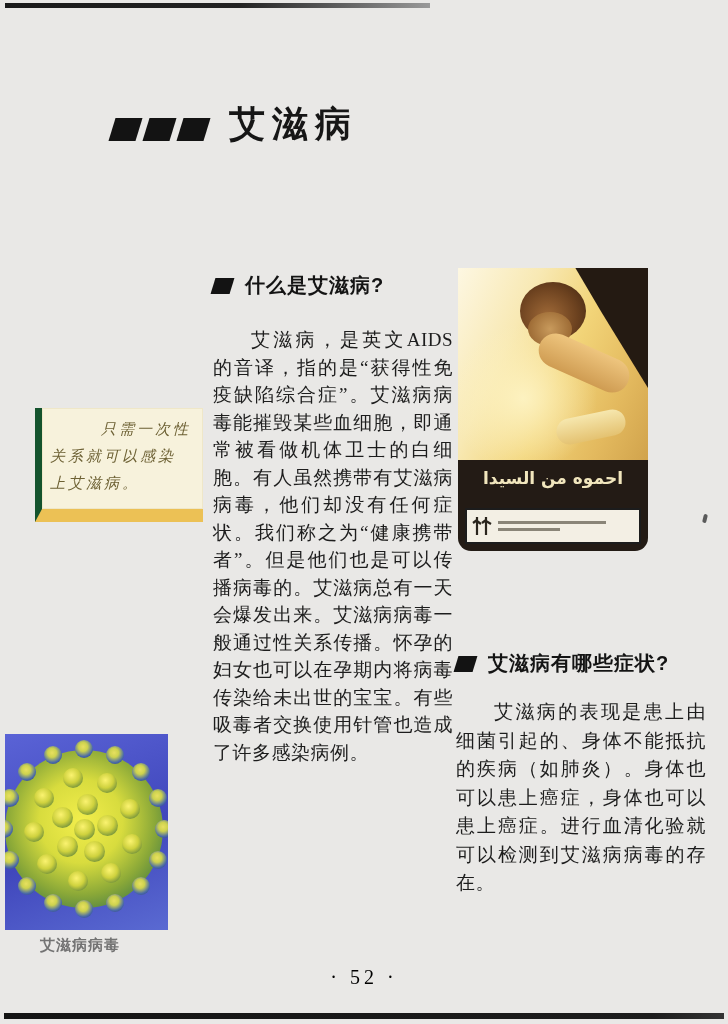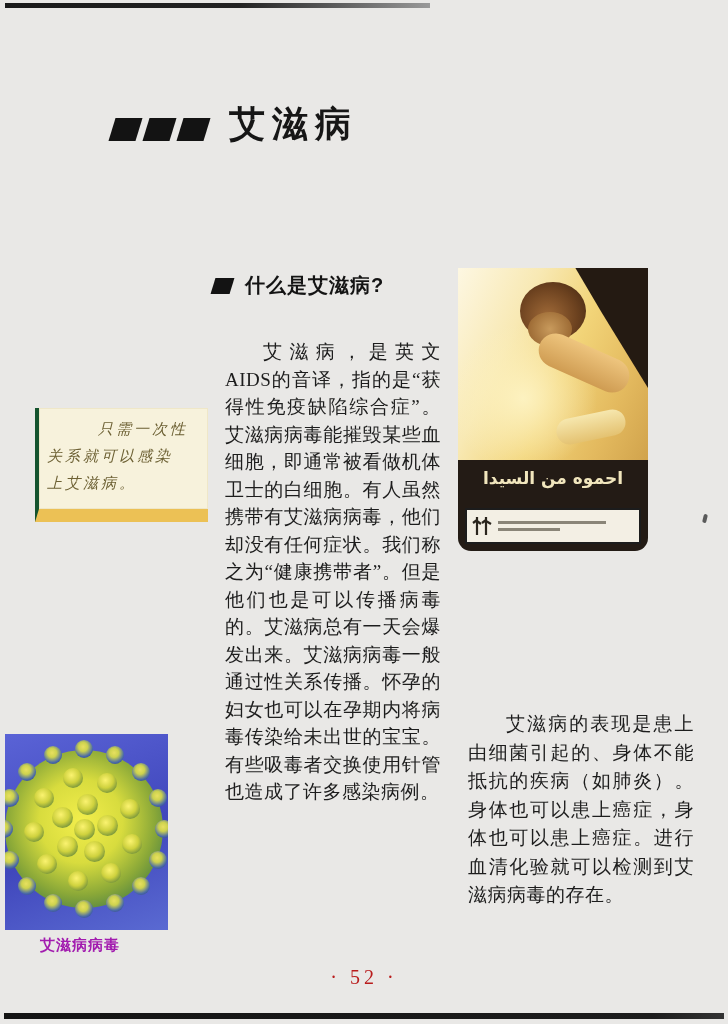--- a/index.html
+++ b/index.html
@@ -22,27 +22,27 @@
 
   
   .sec-head{position:absolute;display:flex;align-items:center;}
   .sec-sq{width:19px;height:16px;background:#131313;transform:skewX(-17deg);margin-right:13px;flex:none;}
   .sec-head .txt{font-family:"Liberation Sans",sans-serif;font-weight:bold;
                  font-size:20px;color:#141414;letter-spacing:1px;white-space:nowrap;text-align:right;}
 
   
   .para{position:absolute;font-size:19px;line-height:27.5px;color:#1d1d1d;
         text-align:justify;letter-spacing:0.5px;}
-  .para p{margin:12px;text-indent:2em;}
+  .para p{margin:0;text-indent:2em;}
   #para2{line-height:28.5px;}
 
   
   .note{position:absolute;left:35px;top:408px;width:141px;height:93px;
-        background:#f7f2dc;border-left:4px solid #14532d;border-bottom:13px solid #ecc155;
-        box-shadow:0 0 0 1px #efe7c8 inset;padding:8px 20px 0 8px;}
+        background:#f7f2dc;border-left:7px solid #14532d;border-bottom:13px solid #ecc155;
+        box-shadow:0 0 0 1px #efe7c8 inset;padding:8px 12px 0 8px;}
   .note p{margin:0;font-family:"DejaVu Serif",serif;font-style:italic;
           font-size:15px;line-height:27px;color:#6d6134;letter-spacing:3px;
           text-indent:3.4em;text-align:left;}
 
   
   .poster{position:absolute;left:458px;top:268px;width:190px;height:283px;
           background:#231b15;border-radius:13px;}
   .poster-photo{position:relative;width:190px;height:192px;overflow:hidden;
         background:linear-gradient(115deg,#fdf7e2 0%,#f8e9b4 30%,#f2d478 55%,#e3b95e 80%,#d1a34c 100%);}
   .photo-glow{position:absolute;left:-10px;top:55px;width:150px;height:150px;border-radius:50%;
@@ -75,25 +75,25 @@
   .strip-lines i:nth-child(1){width:108px;}
   .strip-lines i:nth-child(2){width:62px;}
 
   
   .virus{position:absolute;left:5px;top:734px;width:163px;height:196px;overflow:hidden;
          background:linear-gradient(160deg,#5a63d6 0%,#4047bc 55%,#5a6ad2 100%);}
   .virus-sphere{position:absolute;left:0px;top:16px;width:158px;height:158px;border-radius:50%;
          background:radial-gradient(circle at 48% 45%,#f2ee4c 0%,#d8dc3e 35%,#8aa838 62%,#3f7846 85%,#2f5c52 100%);}
   .knob{position:absolute;border-radius:50%;}
   .caption{position:absolute;left:40px;top:936px;font-family:"Liberation Sans",sans-serif;
-           font-weight:bold;font-size:15px;color:#a21caf;letter-spacing:1px;}
+           font-weight:bold;font-size:15px;color:#737373;letter-spacing:1px;}
 
   
   .pageno{position:absolute;left:0;top:966px;width:728px;text-align:center;
-          font-size:20px;color:#b91c1c;letter-spacing:4px;}
+          font-size:20px;color:#000000;letter-spacing:4px;}
 
   .stray-mark{position:absolute;left:703px;top:514px;width:4px;height:9px;
               background:#5a5a5a;border-radius:2px;transform:rotate(14deg);}
 </style>
 </head>
 <body>
 
 <div class="page">
 
   <div class="scan-top"></div>
@@ -141,20 +141,24 @@
       </svg>
       <div class="strip-lines">
           <i></i>
           <i></i>
         </div>
     </div>
   </div>
 
   <div class="stray-mark"></div>
 
+  <div class="sec-head" style="left:456px;top:650px;">
+    <span class="sec-sq"></span>
+    <span class="txt">艾滋病有哪些症状?</span>
+  </div>
   <div class="para" id="para2" style="left:456px;top:698px;width:250px;">
     <p>艾滋病的表现是患上由细菌引起的、身体不能抵抗的疾病（如肺炎）。身体也可以患上癌症，身体也可以患上癌症。进行血清化验就可以检测到艾滋病病毒的存在。</p>
   </div>
 
   <div class="virus">
     <div class="virus-sphere"></div>
     <div id="knob-layer">
         <div class="knob" style="left: 150px; top: 86px; width: 18px; height: 18px; background: radial-gradient(circle at 45% 38%, rgb(232, 224, 96) 0%, rgb(205, 210, 78) 30%, rgb(74, 106, 168) 65%, rgb(39, 51, 111) 100%);"></div>
         <div class="knob" style="left: 143.91px; top: 116.615px; width: 18px; height: 18px; background: radial-gradient(circle at 45% 38%, rgb(232, 224, 96) 0%, rgb(205, 210, 78) 30%, rgb(74, 106, 168) 65%, rgb(39, 51, 111) 100%);"></div>
         <div class="knob" style="left: 126.569px; top: 142.569px; width: 18px; height: 18px; background: radial-gradient(circle at 45% 38%, rgb(232, 224, 96) 0%, rgb(205, 210, 78) 30%, rgb(74, 106, 168) 65%, rgb(39, 51, 111) 100%);"></div>

